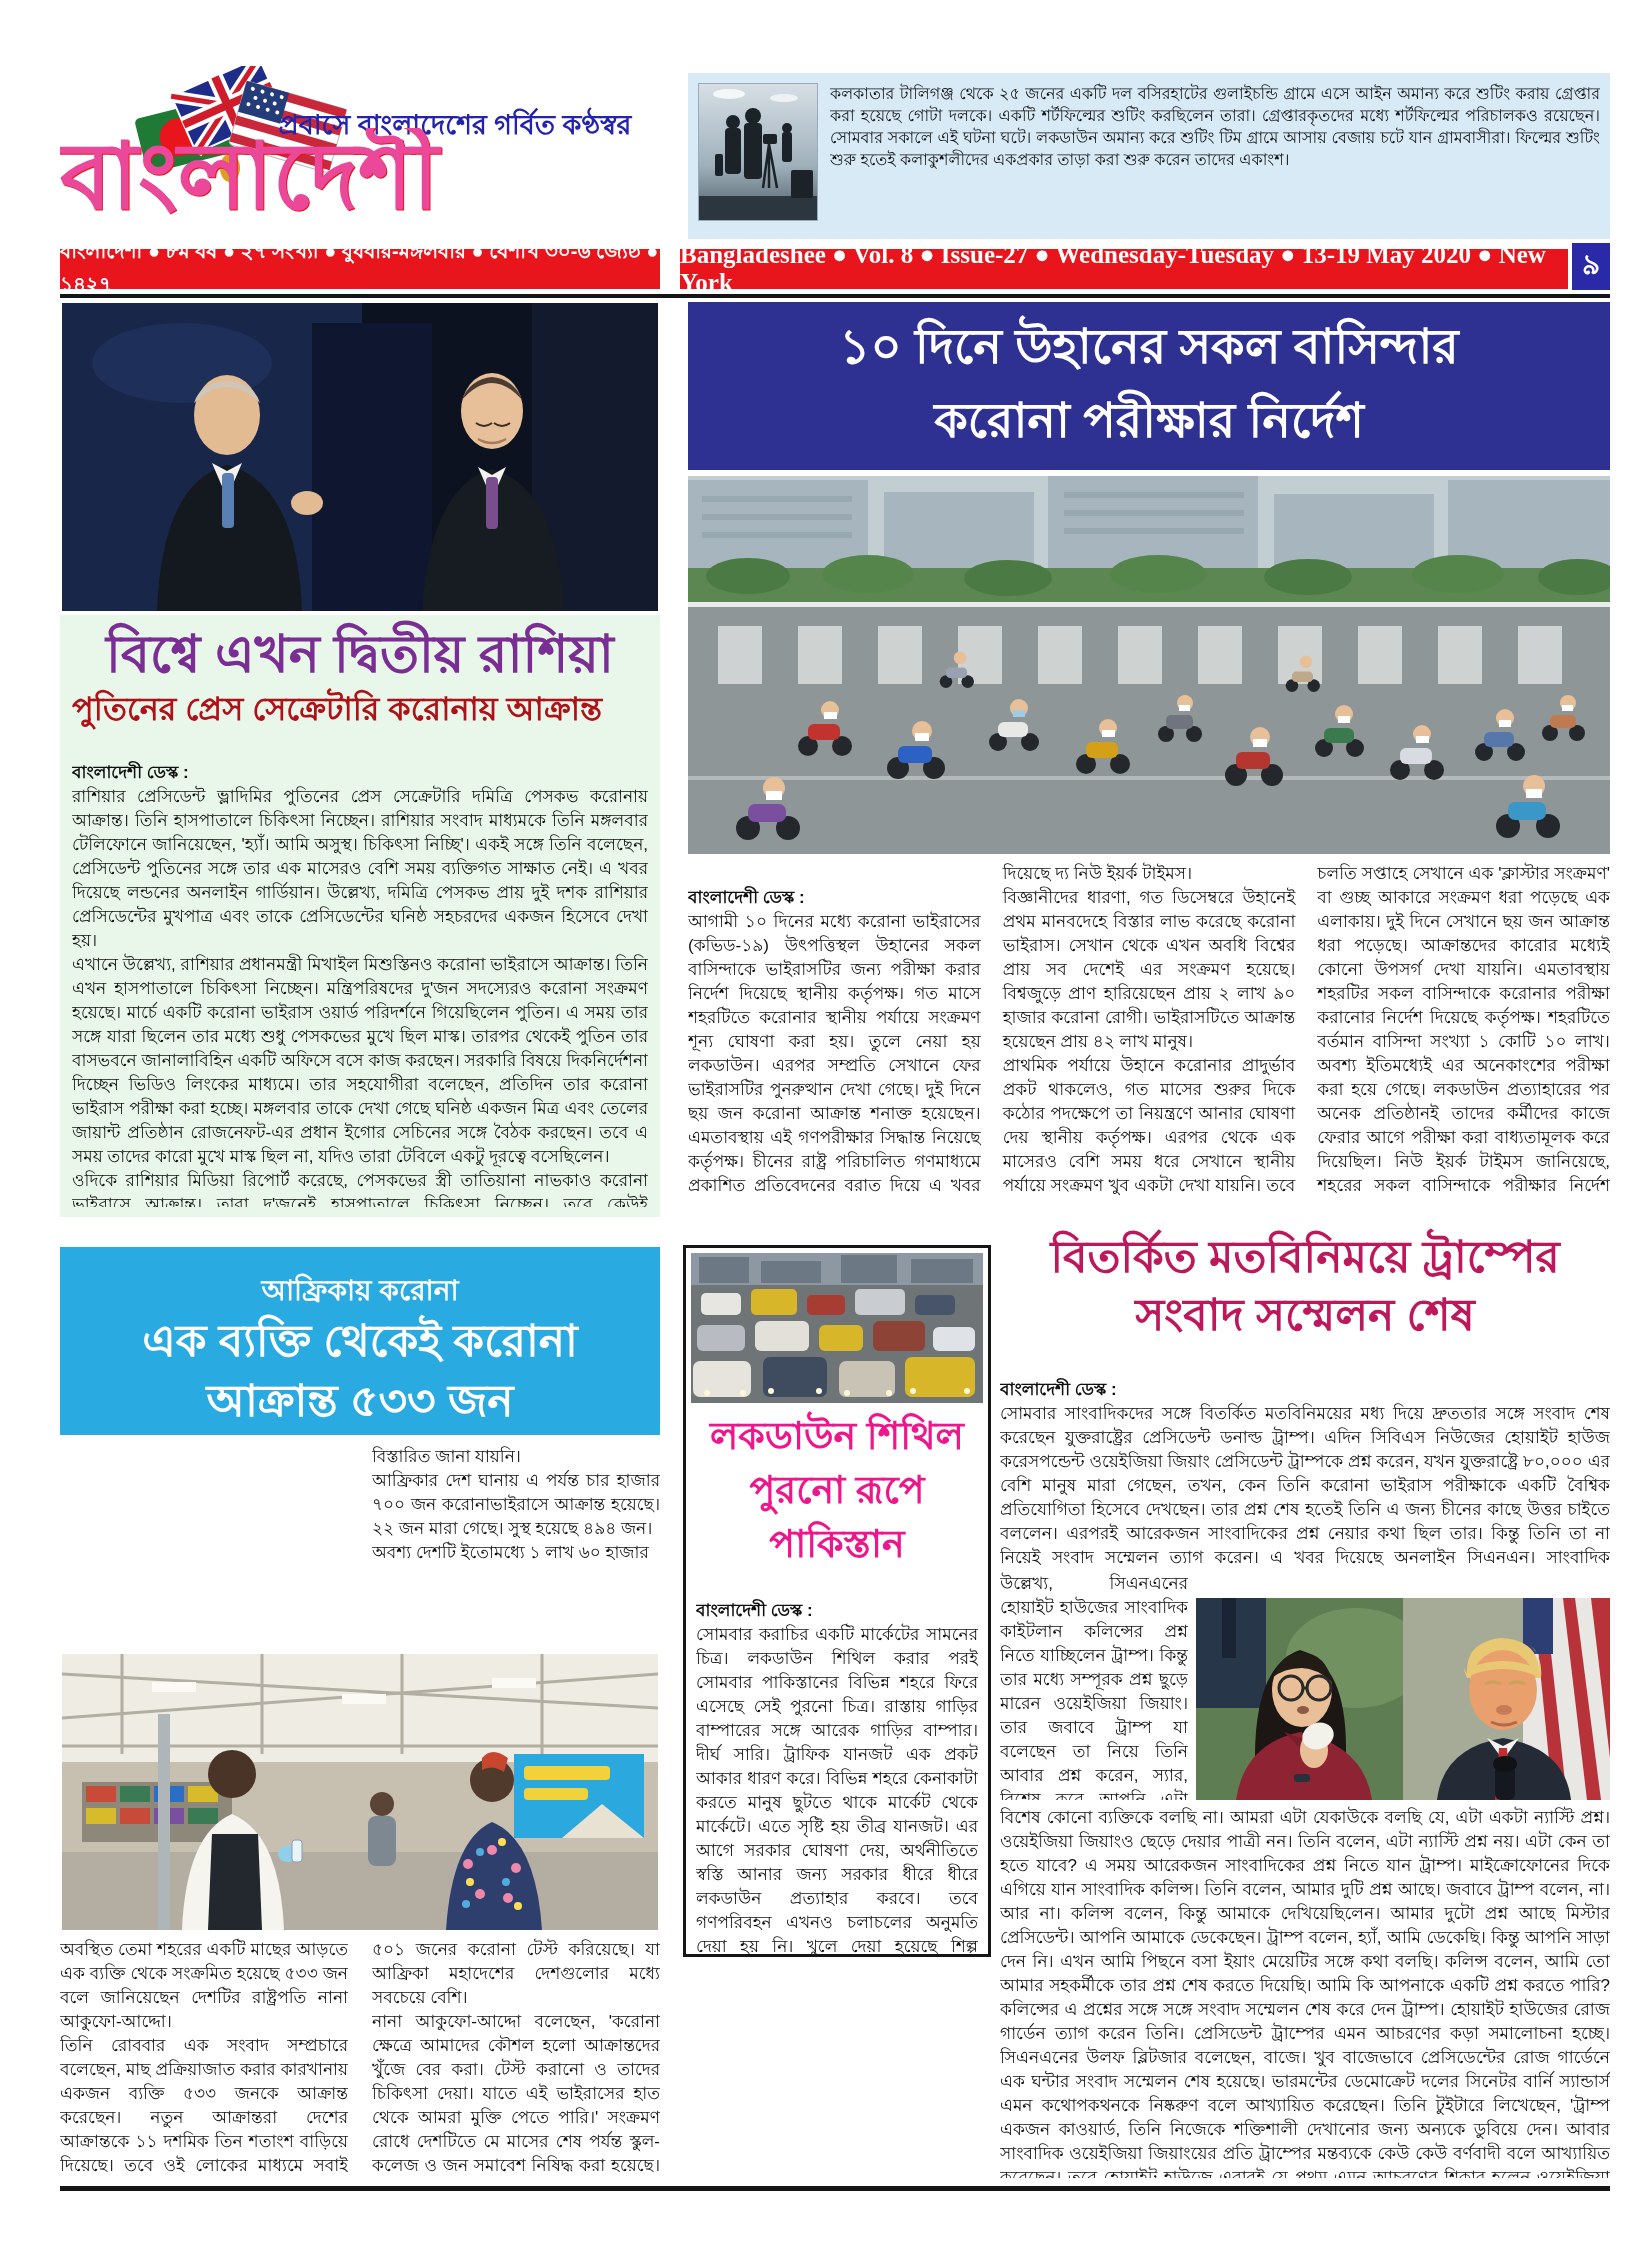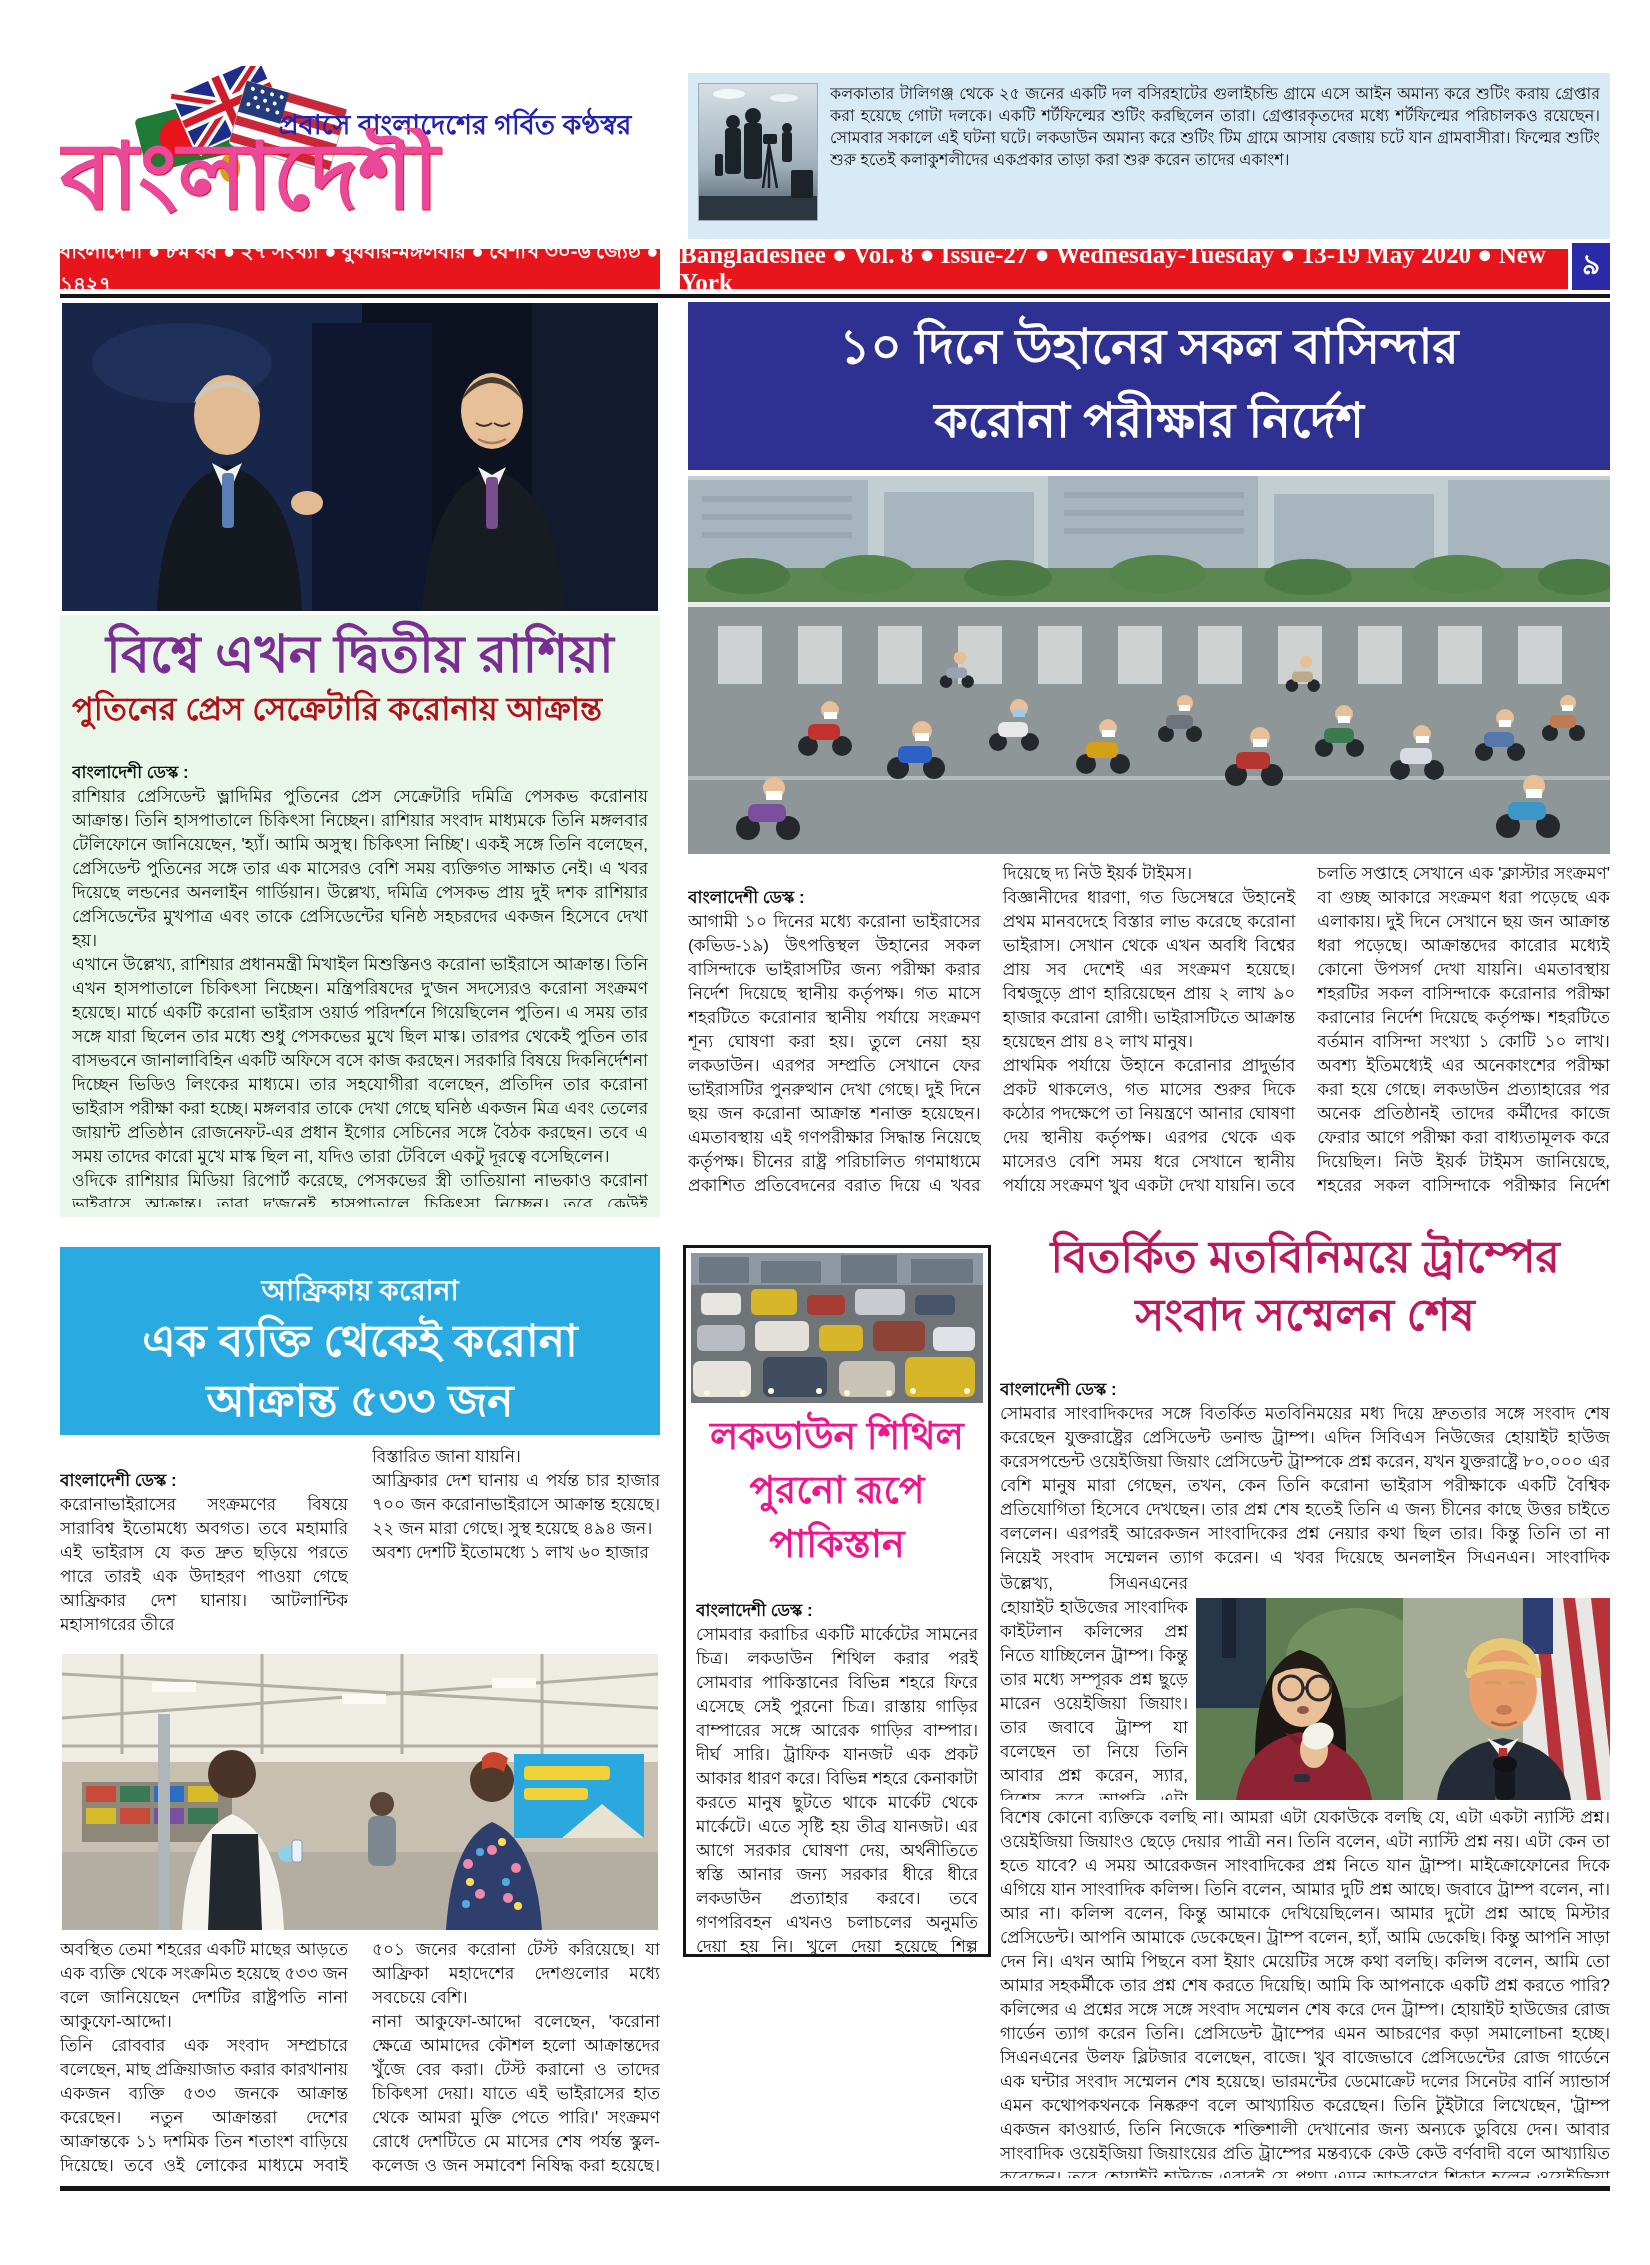--- a/index.html
+++ b/index.html
@@ -325,24 +325,20 @@
 ওদিকে রাশিয়ার মিডিয়া রিপোর্ট করেছে, পেসকভের স্ত্রী তাতিয়ানা নাভকাও করোনা ভাইরাসে আক্রান্ত। তারা দু'জনেই হাসপাতালে চিকিৎসা নিচ্ছেন। তবে কেউই আশঙ্কাজনক নন। উল্লেখ্য, তাতিয়ানা নাভকা সাবেক আইস ড্যান্স অলিম্পিক চ্যাম্পিয়ন। এখন পর্যন্ত জানামতে, রাশিয়ায় কমপক্ষে দুই লাখ ২০ হাজার মানুষ করোনা ভাইরাসে আক্রান্ত হয়েছেন। যুক্তরাষ্ট্রের পর এখন সংক্রমণের দিক দিয়ে তারাই বিশ্বে দ্বিতীয়।</span>
     </div>
   </div>
 
   <div class="abs africa-box" style="left:60px;top:1247px;width:600px;height:188px;">
     <div class="africa-kicker">আফ্রিকায় করোনা</div>
     <div class="africa-headline">এক ব্যক্তি থেকেই করোনা
 আক্রান্ত ৫৩৩ জন</div>
   </div>
 
-  <div class="abs body-text" style="left:60px;top:1445px;width:288px;height:208px;">
-    <span class="dateline">বাংলাদেশী ডেস্ক :</span>
-    <span>করোনাভাইরাসের সংক্রমণের বিষয়ে সারাবিশ্ব ইতোমধ্যে অবগত। তবে মহামারি এই ভাইরাস যে কত দ্রুত ছড়িয়ে পরতে পারে তারই এক উদাহরণ পাওয়া গেছে আফ্রিকার দেশ ঘানায়। আটলান্টিক মহাসাগরের তীরে</span>
-  </div>
   <div class="abs body-text" style="left:372px;top:1445px;width:288px;height:208px;">বিস্তারিত জানা যায়নি।
 আফ্রিকার দেশ ঘানায় এ পর্যন্ত চার হাজার ৭০০ জন করোনাভাইরাসে আক্রান্ত হয়েছে। ২২ জন মারা গেছে। সুস্থ হয়েছে ৪৯৪ জন।
 অবশ্য দেশটি ইতোমধ্যে ১ লাখ ৬০ হাজার</div>
 
   <div class="abs" style="left:62px;top:1654px;width:596px;height:276px;">
     <svg class="photo" viewBox="0 0 596 276" preserveAspectRatio="none">
       <rect width="596" height="276" fill="#d9d4c8"></rect>
       <rect width="596" height="108" fill="#efece4"></rect>
       <g stroke="#b3aea2" stroke-width="3" fill="none">
         <path d="M0 20 L596 54"></path>

